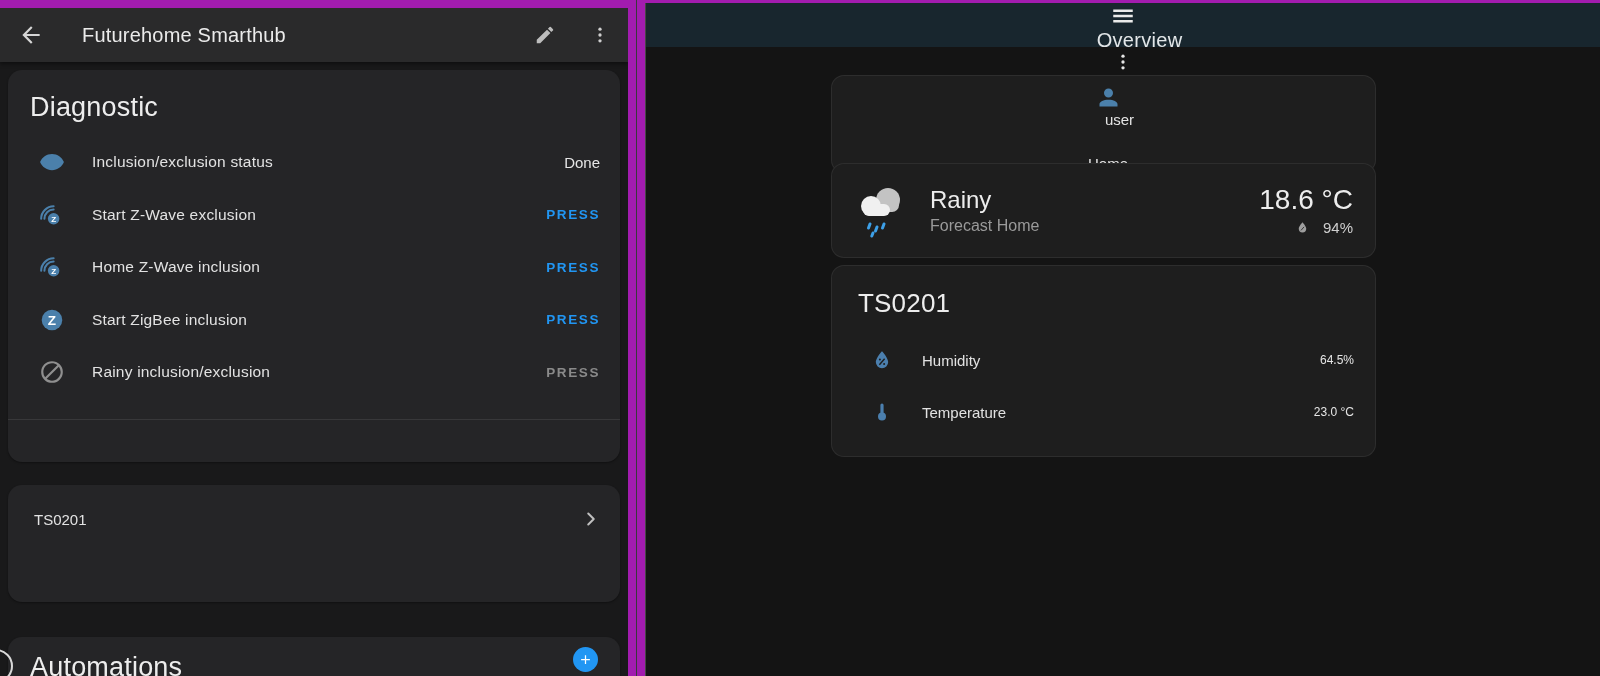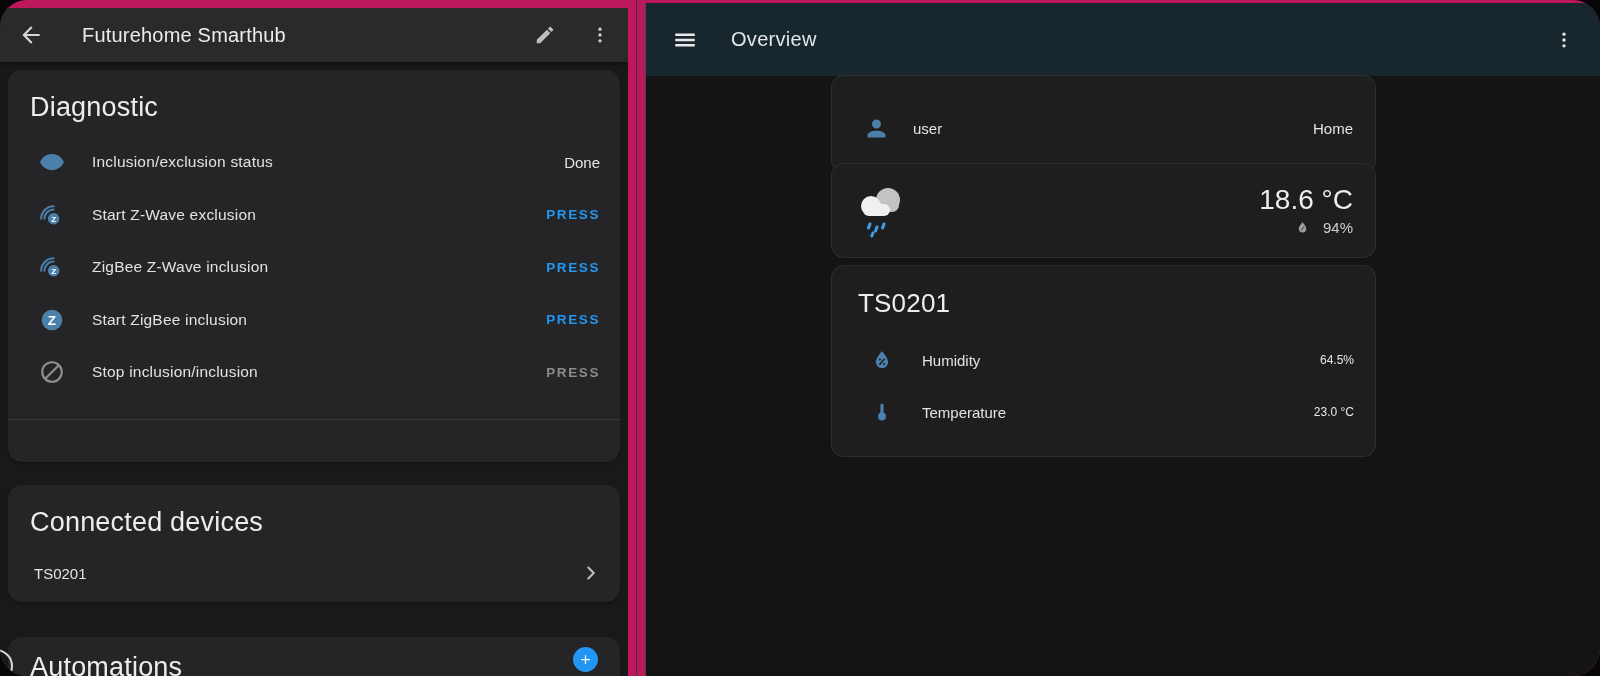--- a/index.html
+++ b/index.html
@@ -1,18 +1,18 @@
 <!DOCTYPE html>
 <html><head>
 <meta charset="utf-8">
 <style>
   * { margin:0; padding:0; box-sizing:border-box; }
   html,body { background:#060606; }
   body { font-family:"Liberation Sans","DejaVu Sans",sans-serif; width:1600px; height:676px; overflow:hidden; }
-  .stage { position:relative; width:1600px; height:676px; background:#be185d; overflow:hidden;border-radius:27px; }
+  .stage { position:relative; width:1600px; height:676px; background:#a21caf; overflow:hidden; }
 
   
   .lwin { position:absolute; left:0; top:8px; width:628px; height:668px; background:#19191a; overflow:hidden; }
   .lheader { position:relative; z-index:3; height:54px; background:#2a2a2b; display:flex; align-items:center; padding:0 18px; box-shadow:0 2px 4px rgba(0,0,0,.45); }
   .lheader .back { width:26px; height:26px; color:#d6d6d6; }
   .lheader .ltitle { margin-left:38px; font-size:20px; color:#ebebeb; letter-spacing:.2px; }
   .lheader .hspacer { flex:1; }
   .lheader .pencil { width:22px; height:22px; color:#bdbdbd; margin-right:34px; }
   .lheader .ldots { width:20px; height:20px; color:#cfcfcf; }
 
@@ -41,29 +41,29 @@
 
   .auto-card { height:220px; }
   .add-fab { position:absolute; right:22px; top:10px; width:25px; height:25px; border-radius:50%; background:#2196f3; display:flex; align-items:center; justify-content:center; }
   .add-fab svg { width:15px; height:15px; color:#fff; }
 
   
   .vline { position:absolute; left:636px; top:0; width:1px; height:676px; background:#39393b; }
 
   
   .rwin { position:absolute; left:645px; top:3px; width:955px; height:673px; background:#141414; border-left:1px solid #474747; overflow:hidden; }
-  .rheader { height:73px; background:#18262e; display:flex; align-items:center; padding:0 26px; }
+  .rheader { height:44px; background:#18262e; display:flex; align-items:center; padding:0 26px;flex-direction:column; }
   .rheader .menu { width:26px; height:26px; color:#eaeaea; }
   .rheader .rtitle { margin-left:33px; font-size:20px; color:#e2e6e8; letter-spacing:.3px; }
   .rheader .hspacer { flex:1; }
   .rheader .rdots { width:20px; height:20px; color:#e6e6e6; }
 
   .hacard { position:absolute; left:185px; width:545px; background:#1e1e1e; border:1px solid rgba(255,255,255,.07); border-radius:13px; }
 
-  .user-card { top:72px; height:98px; display:flex; align-items:center; padding:8px 22px 0 31px; }
+  .user-card { top:72px; height:98px; display:flex; align-items:center; padding:8px 22px 0 31px;flex-direction:column; }
   .user-card .uic { width:27px; height:27px; color:#4b80ab; }
   .user-card .ulabel { margin-left:23px; font-size:15px; color:#e4e4e4; }
   .user-card .uspacer { flex:1; }
   .user-card .uvalue { font-size:15px; color:#e4e4e4;text-align:center; }
 
   .weather-card { top:160px; height:95px; display:flex; align-items:center; padding:0 22px 0 16px; }
   .wicon { width:62px; height:66px; flex:0 0 62px; }
   .wtext { margin-left:20px; }
   .wcond { font-size:24px; color:#ededed; line-height:28px; }
   .wsrc { margin-top:3px; font-size:16px; color:#9a9a9a; }
@@ -152,21 +152,21 @@
           <span class="ric ic-blue">
             <svg viewBox="0 0 24 24">
               <g fill="none" stroke="currentColor" stroke-width="1.9" stroke-linecap="round">
                 <path d="M5 15.5 A8.5 8.5 0 0 1 13.5 7"></path>
                 <path d="M2 15.5 A11.5 11.5 0 0 1 13.5 4"></path>
               </g>
               <circle cx="13.5" cy="15.5" r="5.3" fill="currentColor"></circle>
               <text x="13.5" y="18.2" font-size="7.5" font-weight="700" fill="#fff" text-anchor="middle" font-family="Liberation Sans, sans-serif">Z</text>
             </svg>
           </span>
-          <span class="rlabel">ZigBee Z-Wave inclusion</span>
+          <span class="rlabel">Home Z-Wave inclusion</span>
           <span class="rspacer"></span>
           <span class="val-action">PRESS</span>
         </div>
 
         <div class="drow">
           <span class="ric ic-blue">
             <svg viewBox="0 0 24 24">
               <circle cx="12" cy="12" r="9.5" fill="currentColor"></circle>
               <text x="12" y="16.4" font-size="12.5" font-weight="700" fill="#fff" text-anchor="middle" font-family="Liberation Sans, sans-serif">Z</text>
             </svg>
@@ -175,31 +175,30 @@
           <span class="rspacer"></span>
           <span class="val-action">PRESS</span>
         </div>
 
         <div class="drow">
           <span class="ric ic-gray">
             <svg viewBox="0 0 24 24" fill="currentColor">
                 <path d="M12 2a10 10 0 1 0 0 20 10 10 0 0 0 0-20zM4 12c0-4.4 3.6-8 8-8 1.85 0 3.55.63 4.9 1.69L5.69 16.9A7.96 7.96 0 0 1 4 12zm8 8c-1.85 0-3.55-.63-4.9-1.69L18.31 7.1A7.96 7.96 0 0 1 20 12c0 4.4-3.6 8-8 8z"></path>
               </svg>
           </span>
-          <span class="rlabel">Stop inclusion/inclusion</span>
+          <span class="rlabel">Rainy inclusion/exclusion</span>
           <span class="rspacer"></span>
           <span class="val-disabled">PRESS</span>
         </div>
 
       </div>
       <div class="cdivider"></div>
     </div>
 
     <div class="card" style="top:477px; height:117px;">
-      <div class="card-title">Connected devices</div>
       <div class="dev-row">
         <span class="dname">TS0201</span>
         <span class="dspacer"></span>
         <span class="chev">
           <svg viewBox="0 0 24 24" fill="none" stroke="currentColor" stroke-width="2.2" stroke-linecap="round" stroke-linejoin="round">
               <path d="M9 6l6 6-6 6"></path>
             </svg>
         </span>
       </div>
     </div>
@@ -259,20 +258,24 @@
               <rect x="15" y="26" width="27" height="12" rx="6"></rect>
             </g>
           <g stroke="#3da0e8" stroke-width="3" stroke-linecap="round">
             <line x1="22" y1="46" x2="20.5" y2="50"></line>
             <line x1="29" y1="49" x2="27.5" y2="53"></line>
             <line x1="36" y1="46" x2="34.5" y2="50"></line>
             <line x1="25" y1="55" x2="23.8" y2="58"></line>
           </g>
         </svg>
       </span>
+      <span class="wtext">
+        <div class="wcond">Rainy</div>
+        <div class="wsrc">Forecast Home</div>
+      </span>
       <span class="wright">
         <div class="wtemp">18.6 °C</div>
         <div class="whum">
           <span>
             <svg viewBox="0 0 24 24" width="15" height="15">
               <path fill="currentColor" d="M12 3.5s-6 6.5-6 10.6A6 6 0 0 0 12 20a6 6 0 0 0 6-5.9c0-4.1-6-10.6-6-10.6z"></path>
               <line x1="9.6" y1="16.6" x2="14.4" y2="11" stroke="#1e1e1e" stroke-width="1.3"></line>
             </svg>
           </span>
           <span>94%</span>

